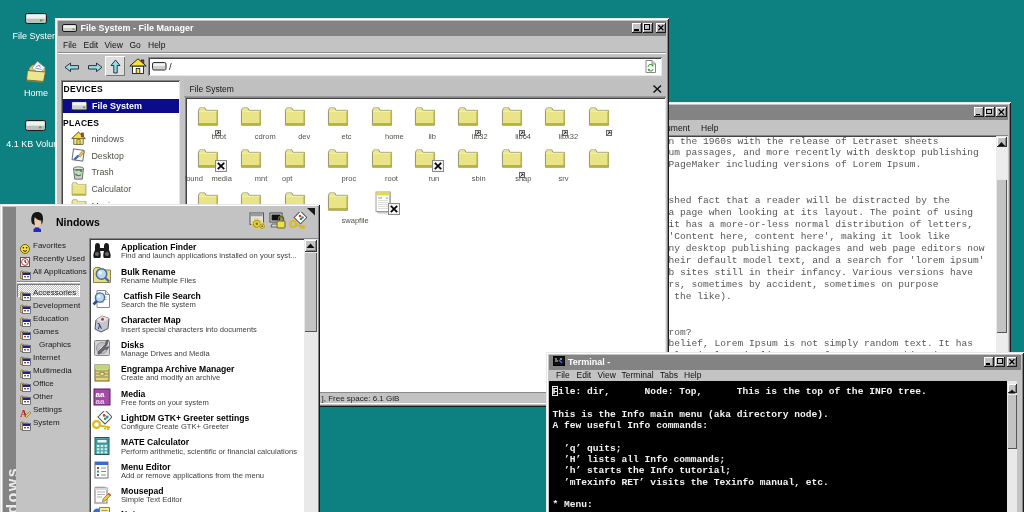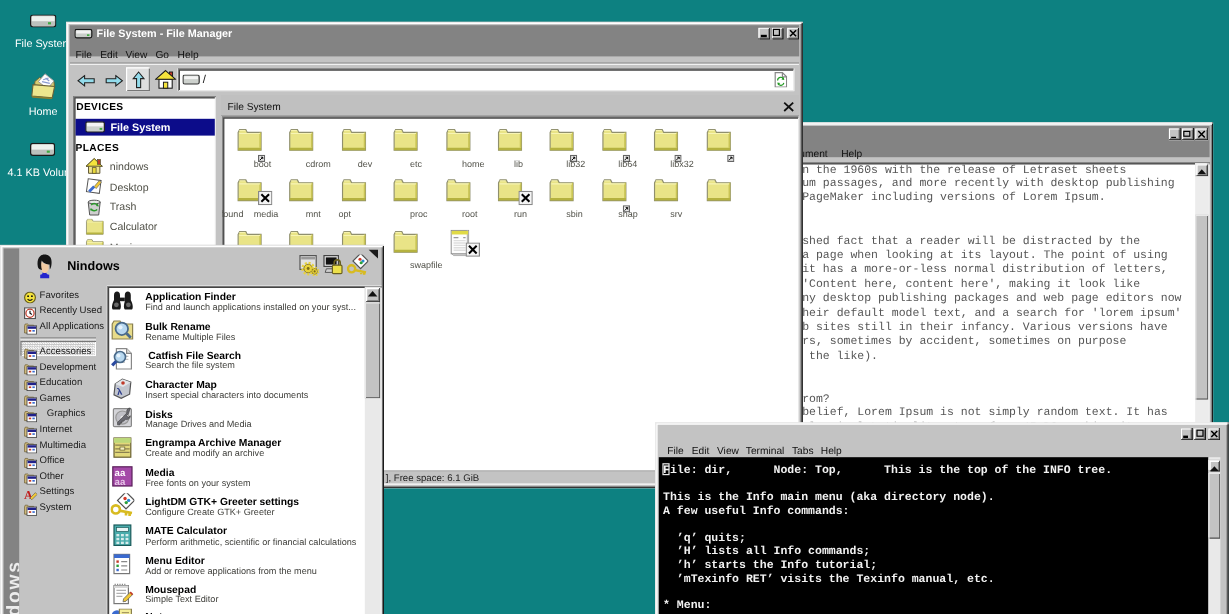--- a/index.html
+++ b/index.html
@@ -1,19 +1,19 @@
 <!DOCTYPE html>
 <html><head><meta charset="utf-8">
 <style>
 *{margin:0;padding:0;box-sizing:border-box}
 html,body{width:1024px;height:512px;overflow:hidden}
 body{position:relative;background:#0d8181;font-family:"Liberation Sans",sans-serif;-webkit-font-smoothing:antialiased}
 .abs{position:absolute}
 .win{position:absolute;background:#c3c3c3;box-shadow:inset 1px 1px 0 #e7e7e7,inset -1px -1px 0 #1a1a1a,inset 2px 2px 0 #fff,inset -2px -2px 0 #868686}
-.tbar{position:absolute;left:3px;right:3px;top:3px;height:26px;background:#838383;color:#fff;font-weight:bold;font-size:9.5px}
+.tbar{position:absolute;left:3px;right:3px;top:3px;height:15px;background:#838383;color:#fff;font-weight:bold;font-size:9.5px}
 .ttxt{position:absolute;top:2px;white-space:nowrap;font-size:9px}
 .cb{position:absolute;width:10px;height:10px;top:5px;background:#c3c3c3;box-shadow:inset -1px -1px 0 #1a1a1a,inset 1px 1px 0 #fff,inset -2px -2px 0 #868686}
 .field{background:#fff;box-shadow:inset 1px 1px 0 #868686,inset -1px -1px 0 #e8e8e8,inset 2px 2px 0 #444}
 .mtx{position:absolute;font-size:8.5px;color:#111}
 pre{font-family:"Liberation Mono",monospace}
 .cb svg{position:absolute;left:0;top:0}
 .lbl{position:absolute;color:#fff;font-size:9px;text-align:center;white-space:nowrap}
 .flbl{position:absolute;font-size:7.5px;color:#52524a;text-align:left;white-space:nowrap}
 .cat{position:absolute;font-size:8px;color:#1a1a1a;white-space:nowrap}
 .atitle{position:absolute;font-size:8.6px;font-weight:bold;color:#000;white-space:nowrap}
@@ -445,20 +445,30 @@
           <path d="M2.8 2.8 L9.2 9.2 M9.2 2.8 L2.8 9.2" stroke="#000" stroke-width="1.7"></path>
         </svg></div>
       <div class="flbl" style="left:156.6px;top:119.3px;width:80px">swapfile</div>
     </div>
 
   <div class="abs" style="left:4px;right:4px;bottom:2.5px;height:12.5px;box-shadow:inset 1px 1px 0 #8a8a8a,inset -1px -1px 0 #fff"></div>
   <div class="abs" style="left:267px;bottom:3.2px;font-size:8px;color:#222;white-space:nowrap">], Free space: 6.1 GiB</div>
 </div>
 
 <div class="win" style="left:545.5px;top:351.5px;width:478px;height:169px">
+  <div class="tbar">
+    <svg class="abs" style="left:4px;top:1.5px" width="12" height="10">
+        <rect x="0" y="0" width="12" height="10" fill="#000"></rect>
+        <rect x="1" y="1" width="10" height="8" fill="#111"></rect>
+        <path d="M2 3 L4 3 M2 5 L5 5" stroke="#d8d8d8"></path>
+        <path d="M6 4 L9 7" stroke="#3a6aff" stroke-width="1.4"></path>
+        <path d="M7 3 L9 3" stroke="#fff"></path>
+      </svg>
+    <div class="ttxt" style="left:19.5px">Terminal -</div>
+  </div>
   <div class="cb" style="left:438px">
       <div class="abs" style="left:2px;top:6.5px;width:4.5px;height:1.6px;background:#000"></div>
     </div>
   <div class="cb" style="left:449.5px">
       <div class="abs" style="left:1.8px;top:1.8px;width:6px;height:5.4px;border:1px solid #000;border-top-width:1.8px"></div>
     </div>
   <div class="cb" style="left:461px">
       <svg width="10" height="10">
         <path d="M2.4 2.2 L7.4 7.2 M7.4 2.2 L2.4 7.2" stroke="#000" stroke-width="1.3"></path>
       </svg>

